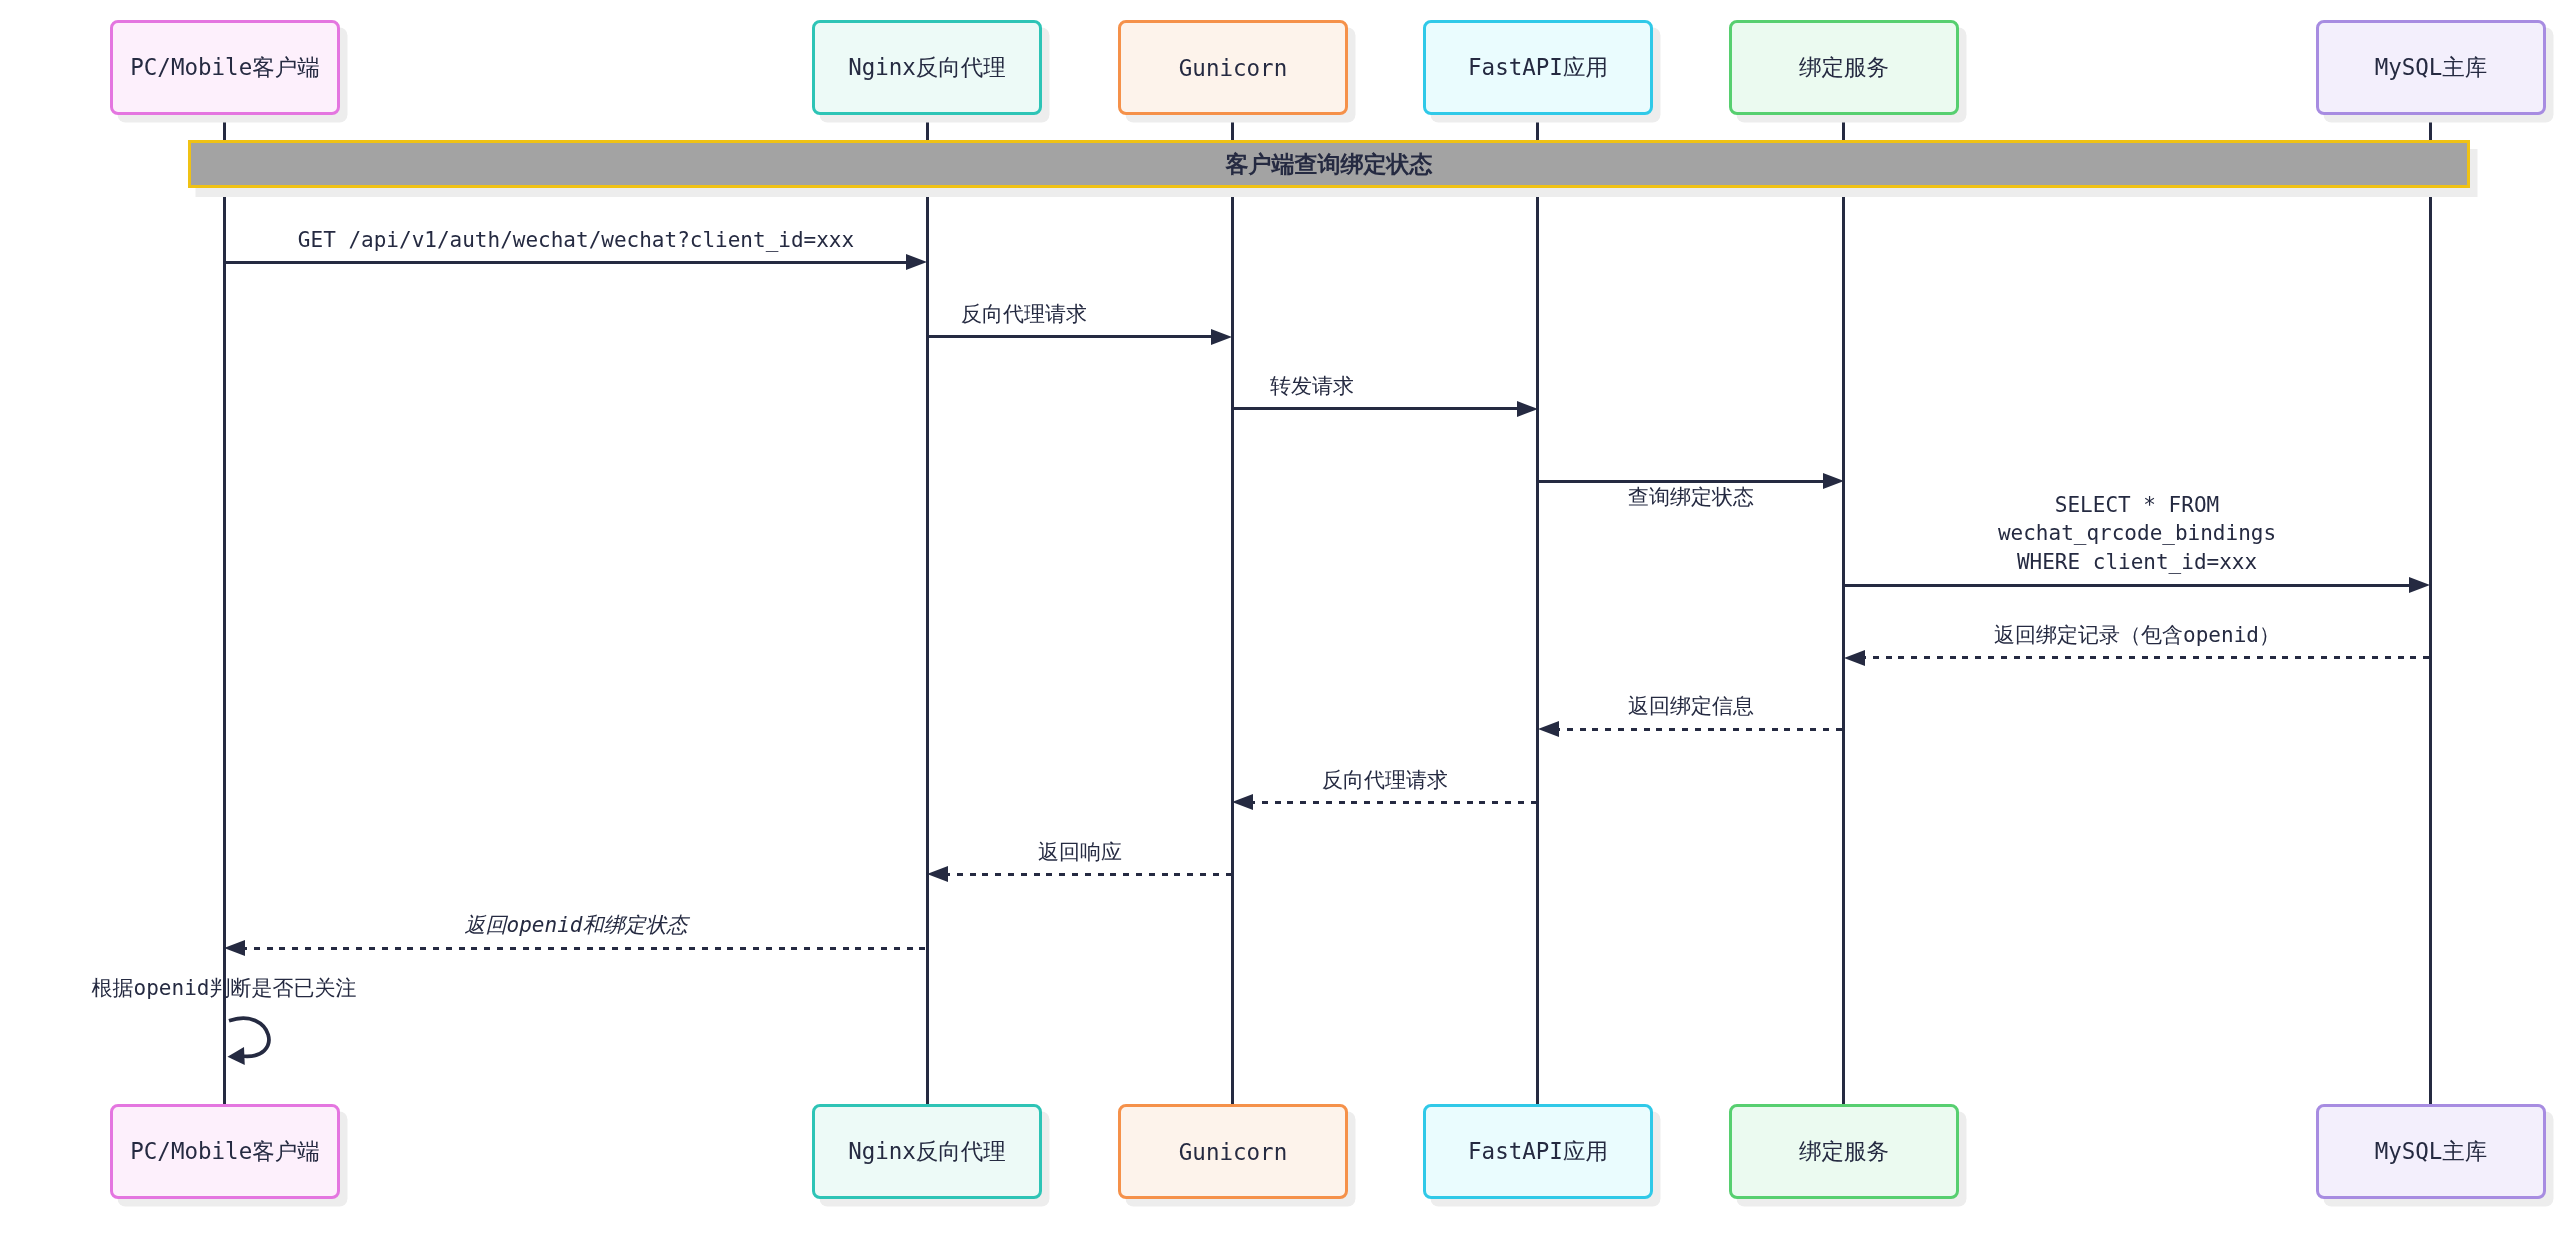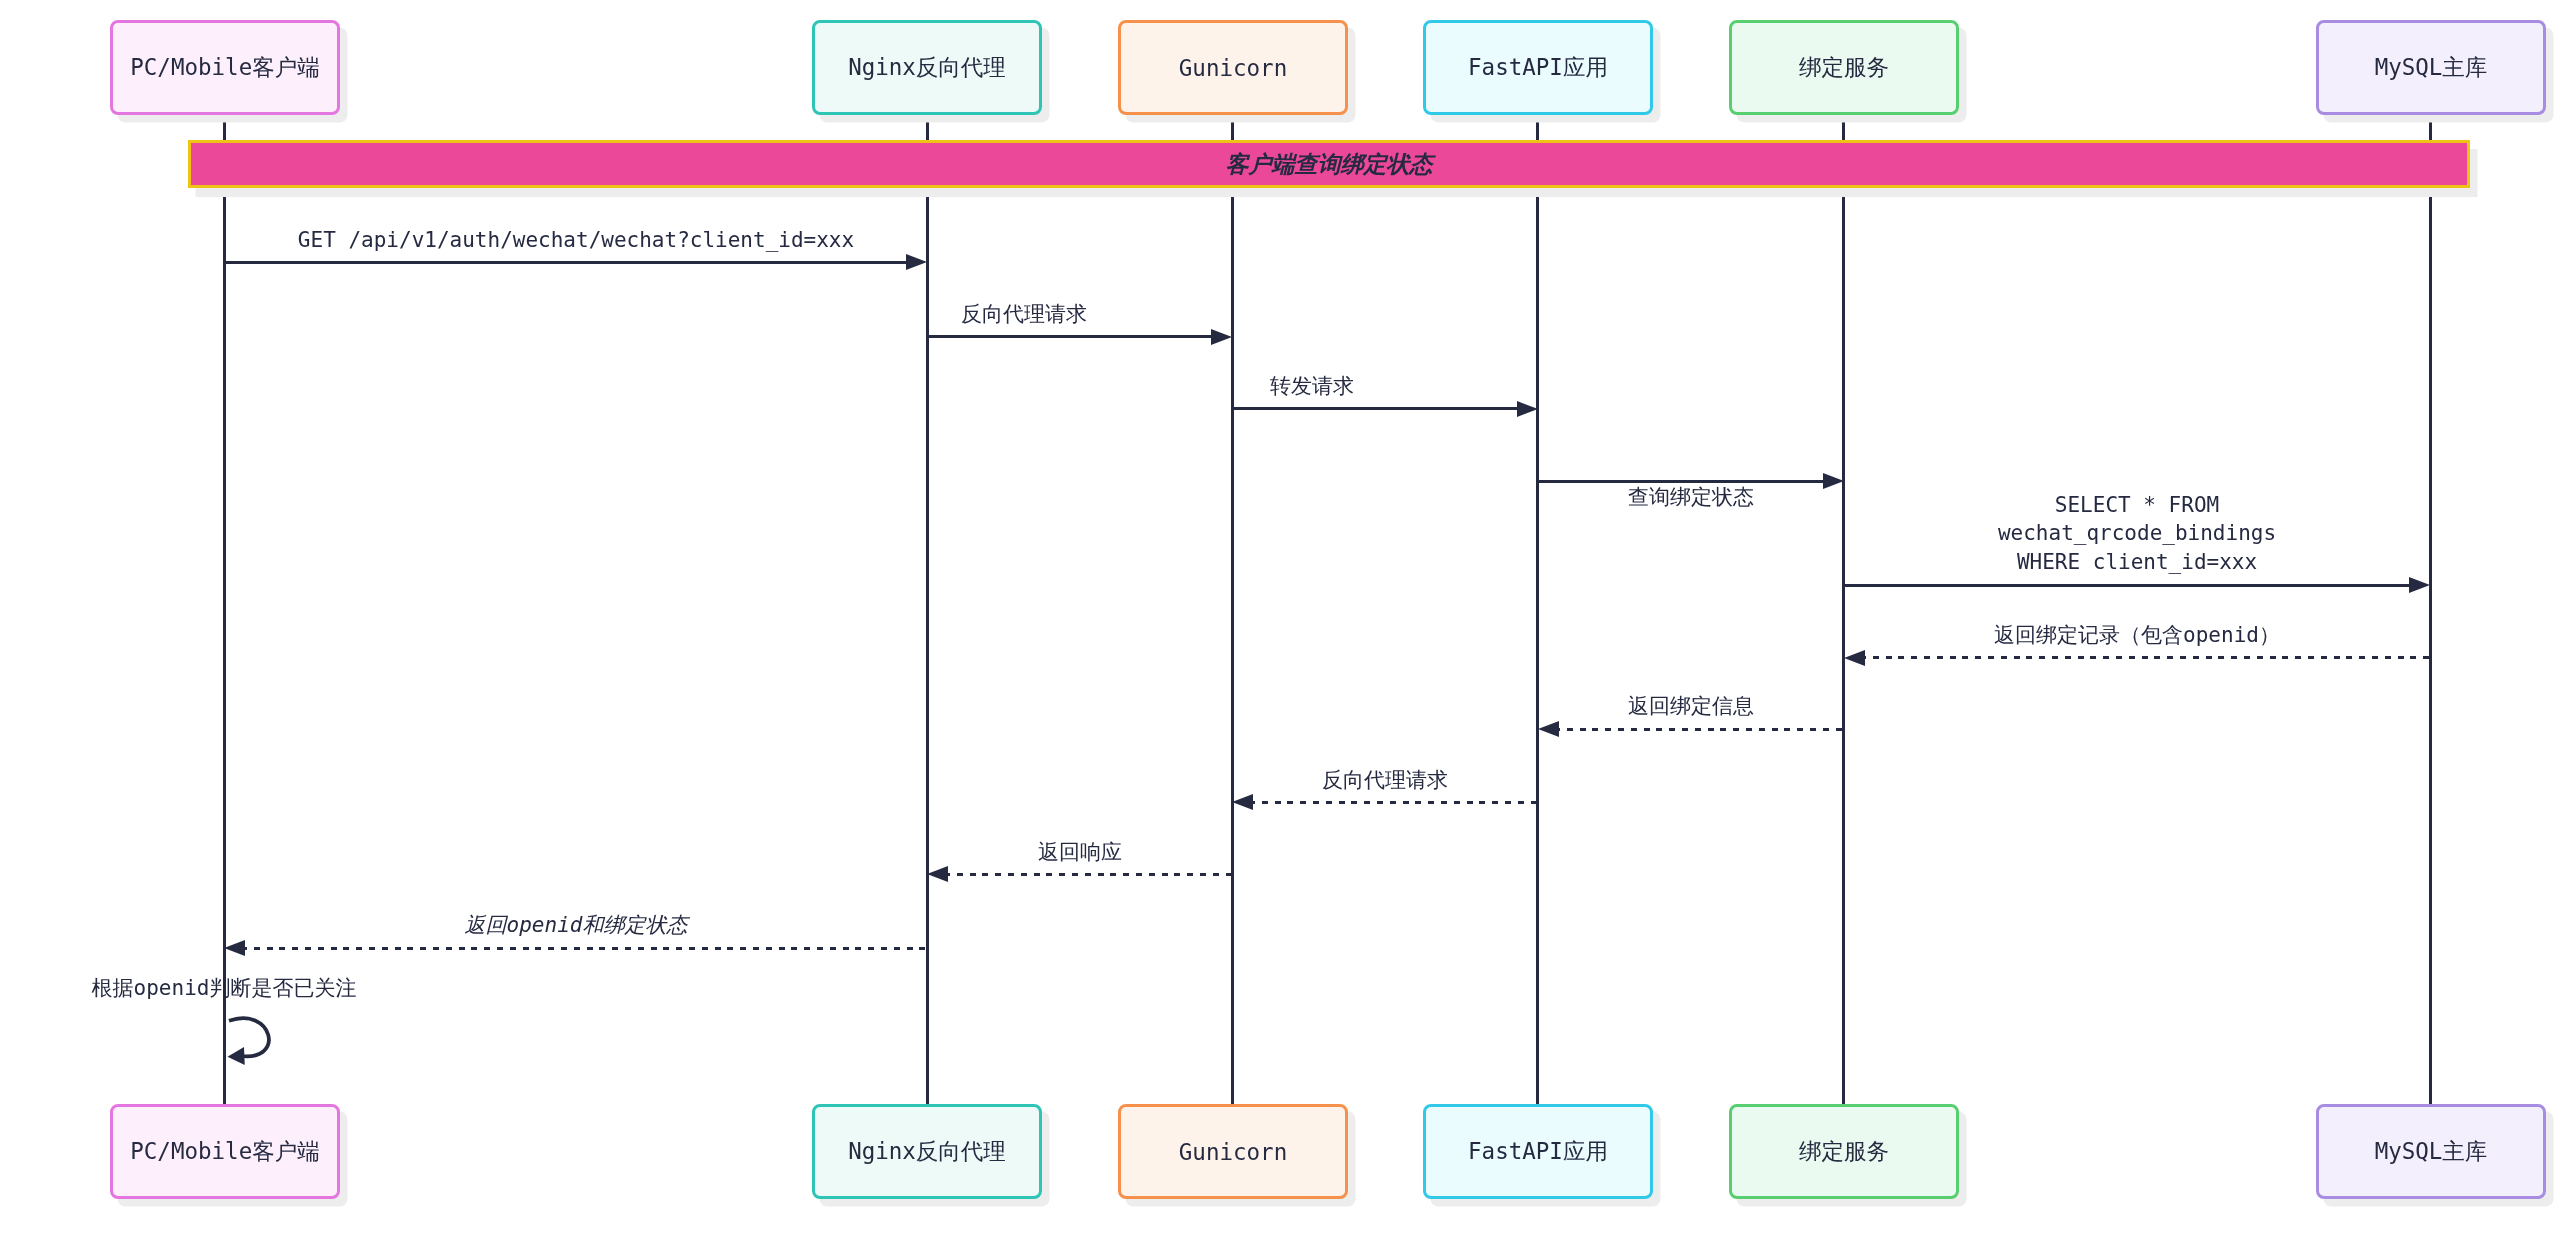--- a/index.html
+++ b/index.html
@@ -11,23 +11,23 @@
     color: #252a41;
     overflow: hidden;
   }
   #diagram { position: absolute; inset: 0; }
 
   .lifeline {
     position: absolute; width: 3px; background: #252a41; z-index: 1;
   }
   #banner {
     position: absolute; z-index: 2;
-    border: 3px solid #f0c214; background: #ec4899;
+    border: 3px solid #f0c214; background: #a3a3a3;
     box-shadow: 7.5px 9px 0 #ededed;
-    display: flex; align-items: center; justify-content: center; font-style: italic;
+    display: flex; align-items: center; justify-content: center;
   }
   #banner .banner-title { font-size: 23px; font-weight: bold; }
 
   .actor-box {
     position: absolute; z-index: 3;
     width: 230px; height: 95px;
     border: 3px solid; border-radius: 8px;
     display: flex; align-items: center; justify-content: center;
     box-shadow: 7.5px 7.5px 0 #ededed;
     background: #fff;

